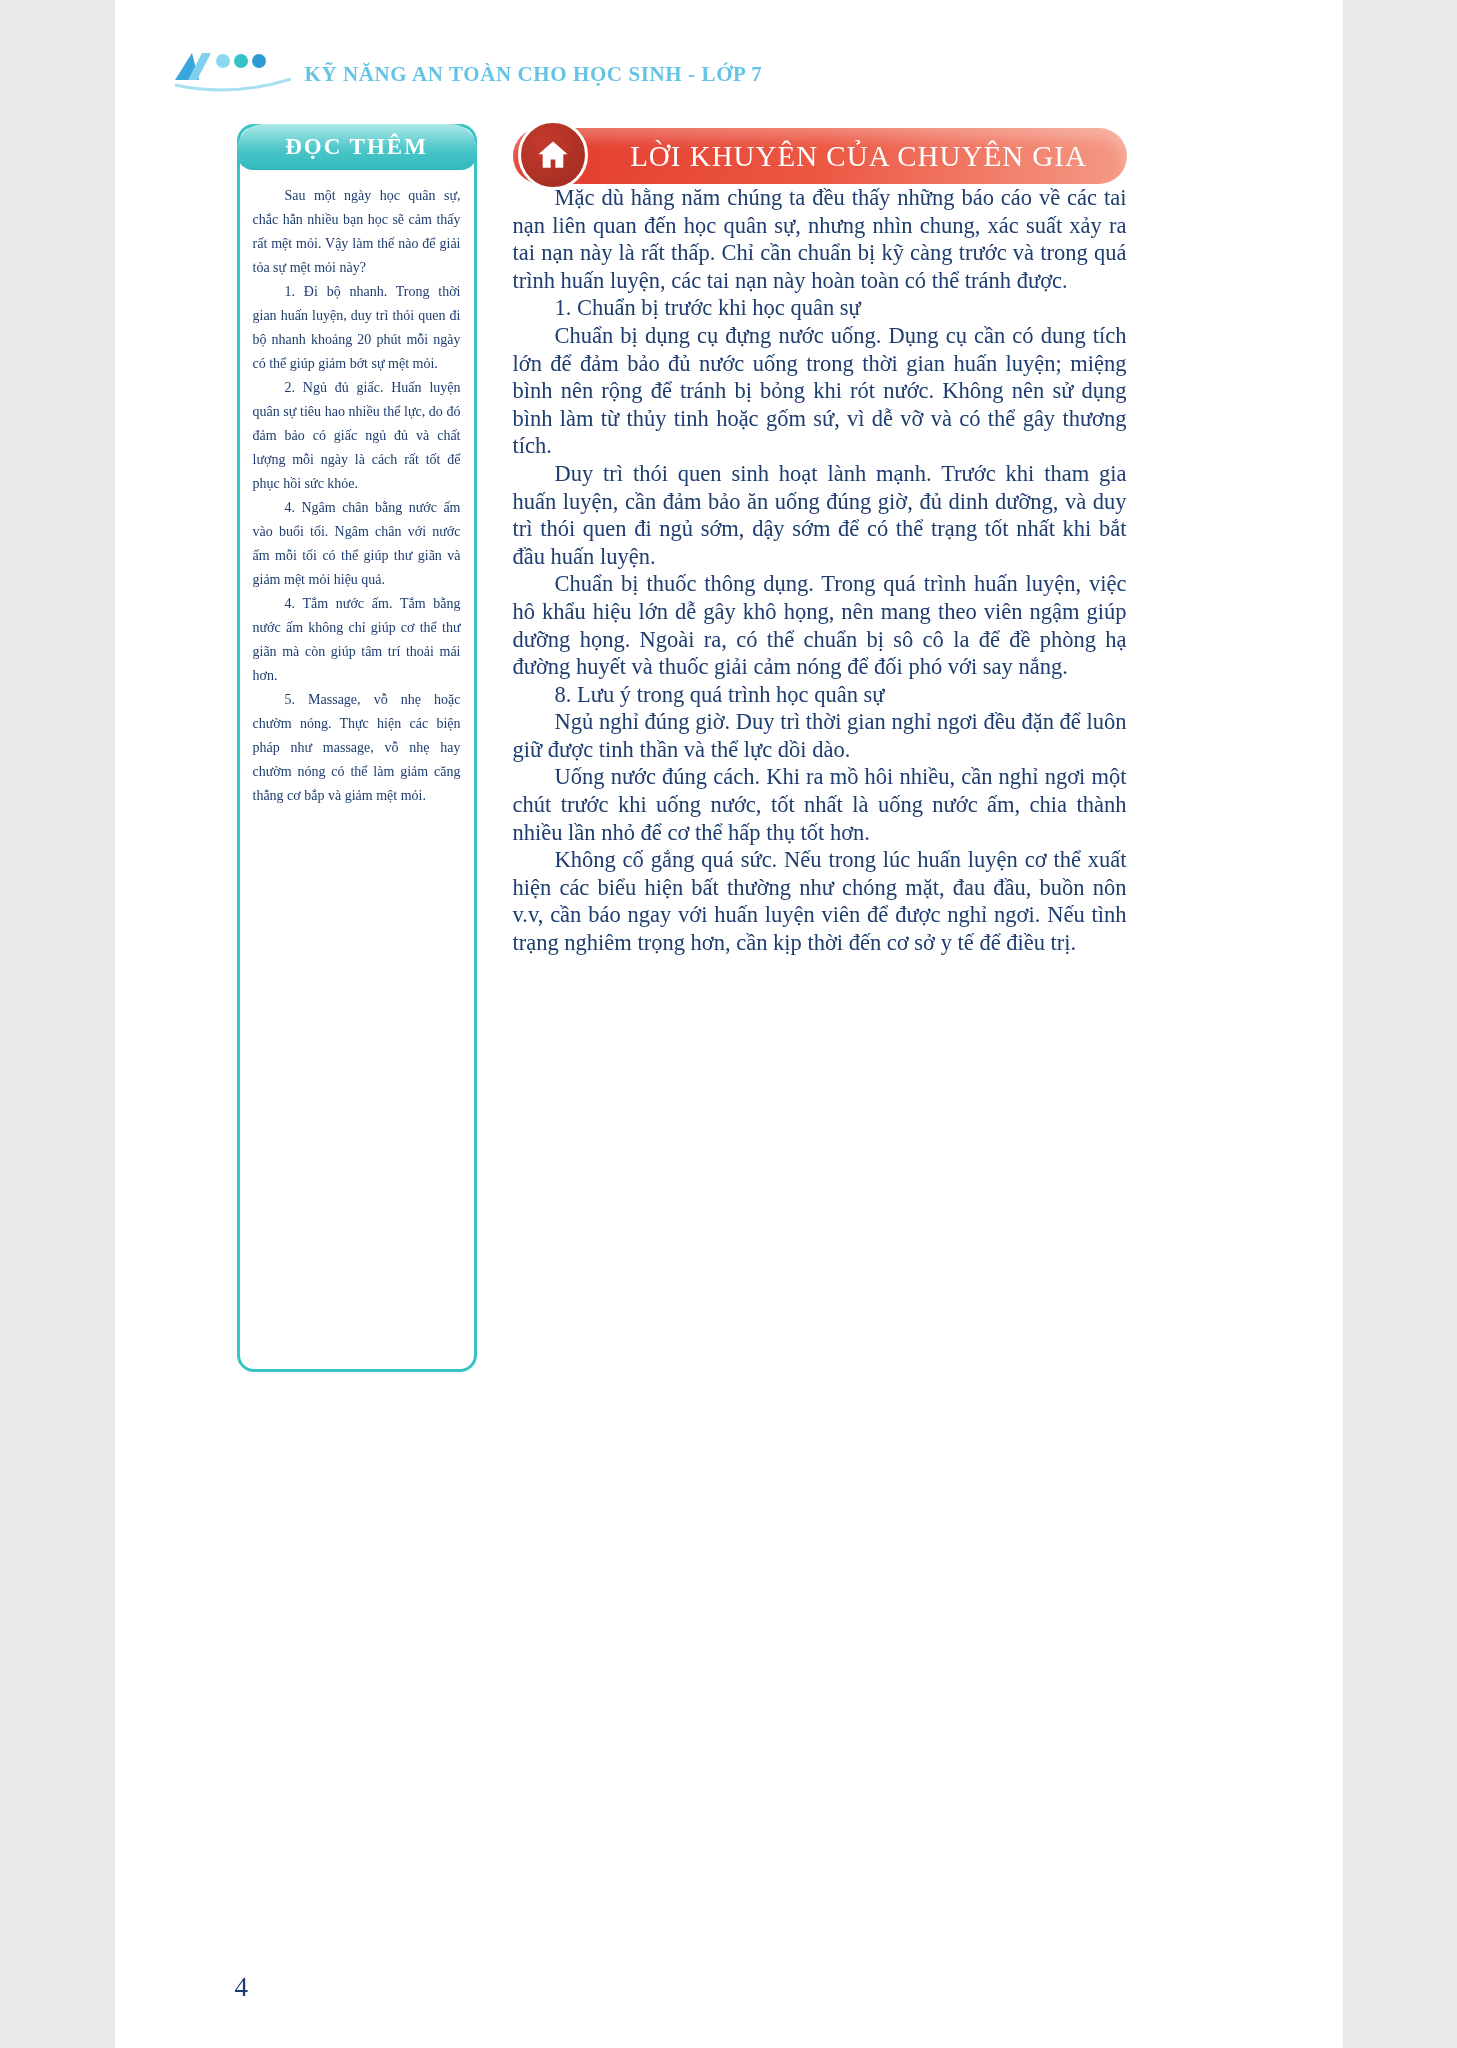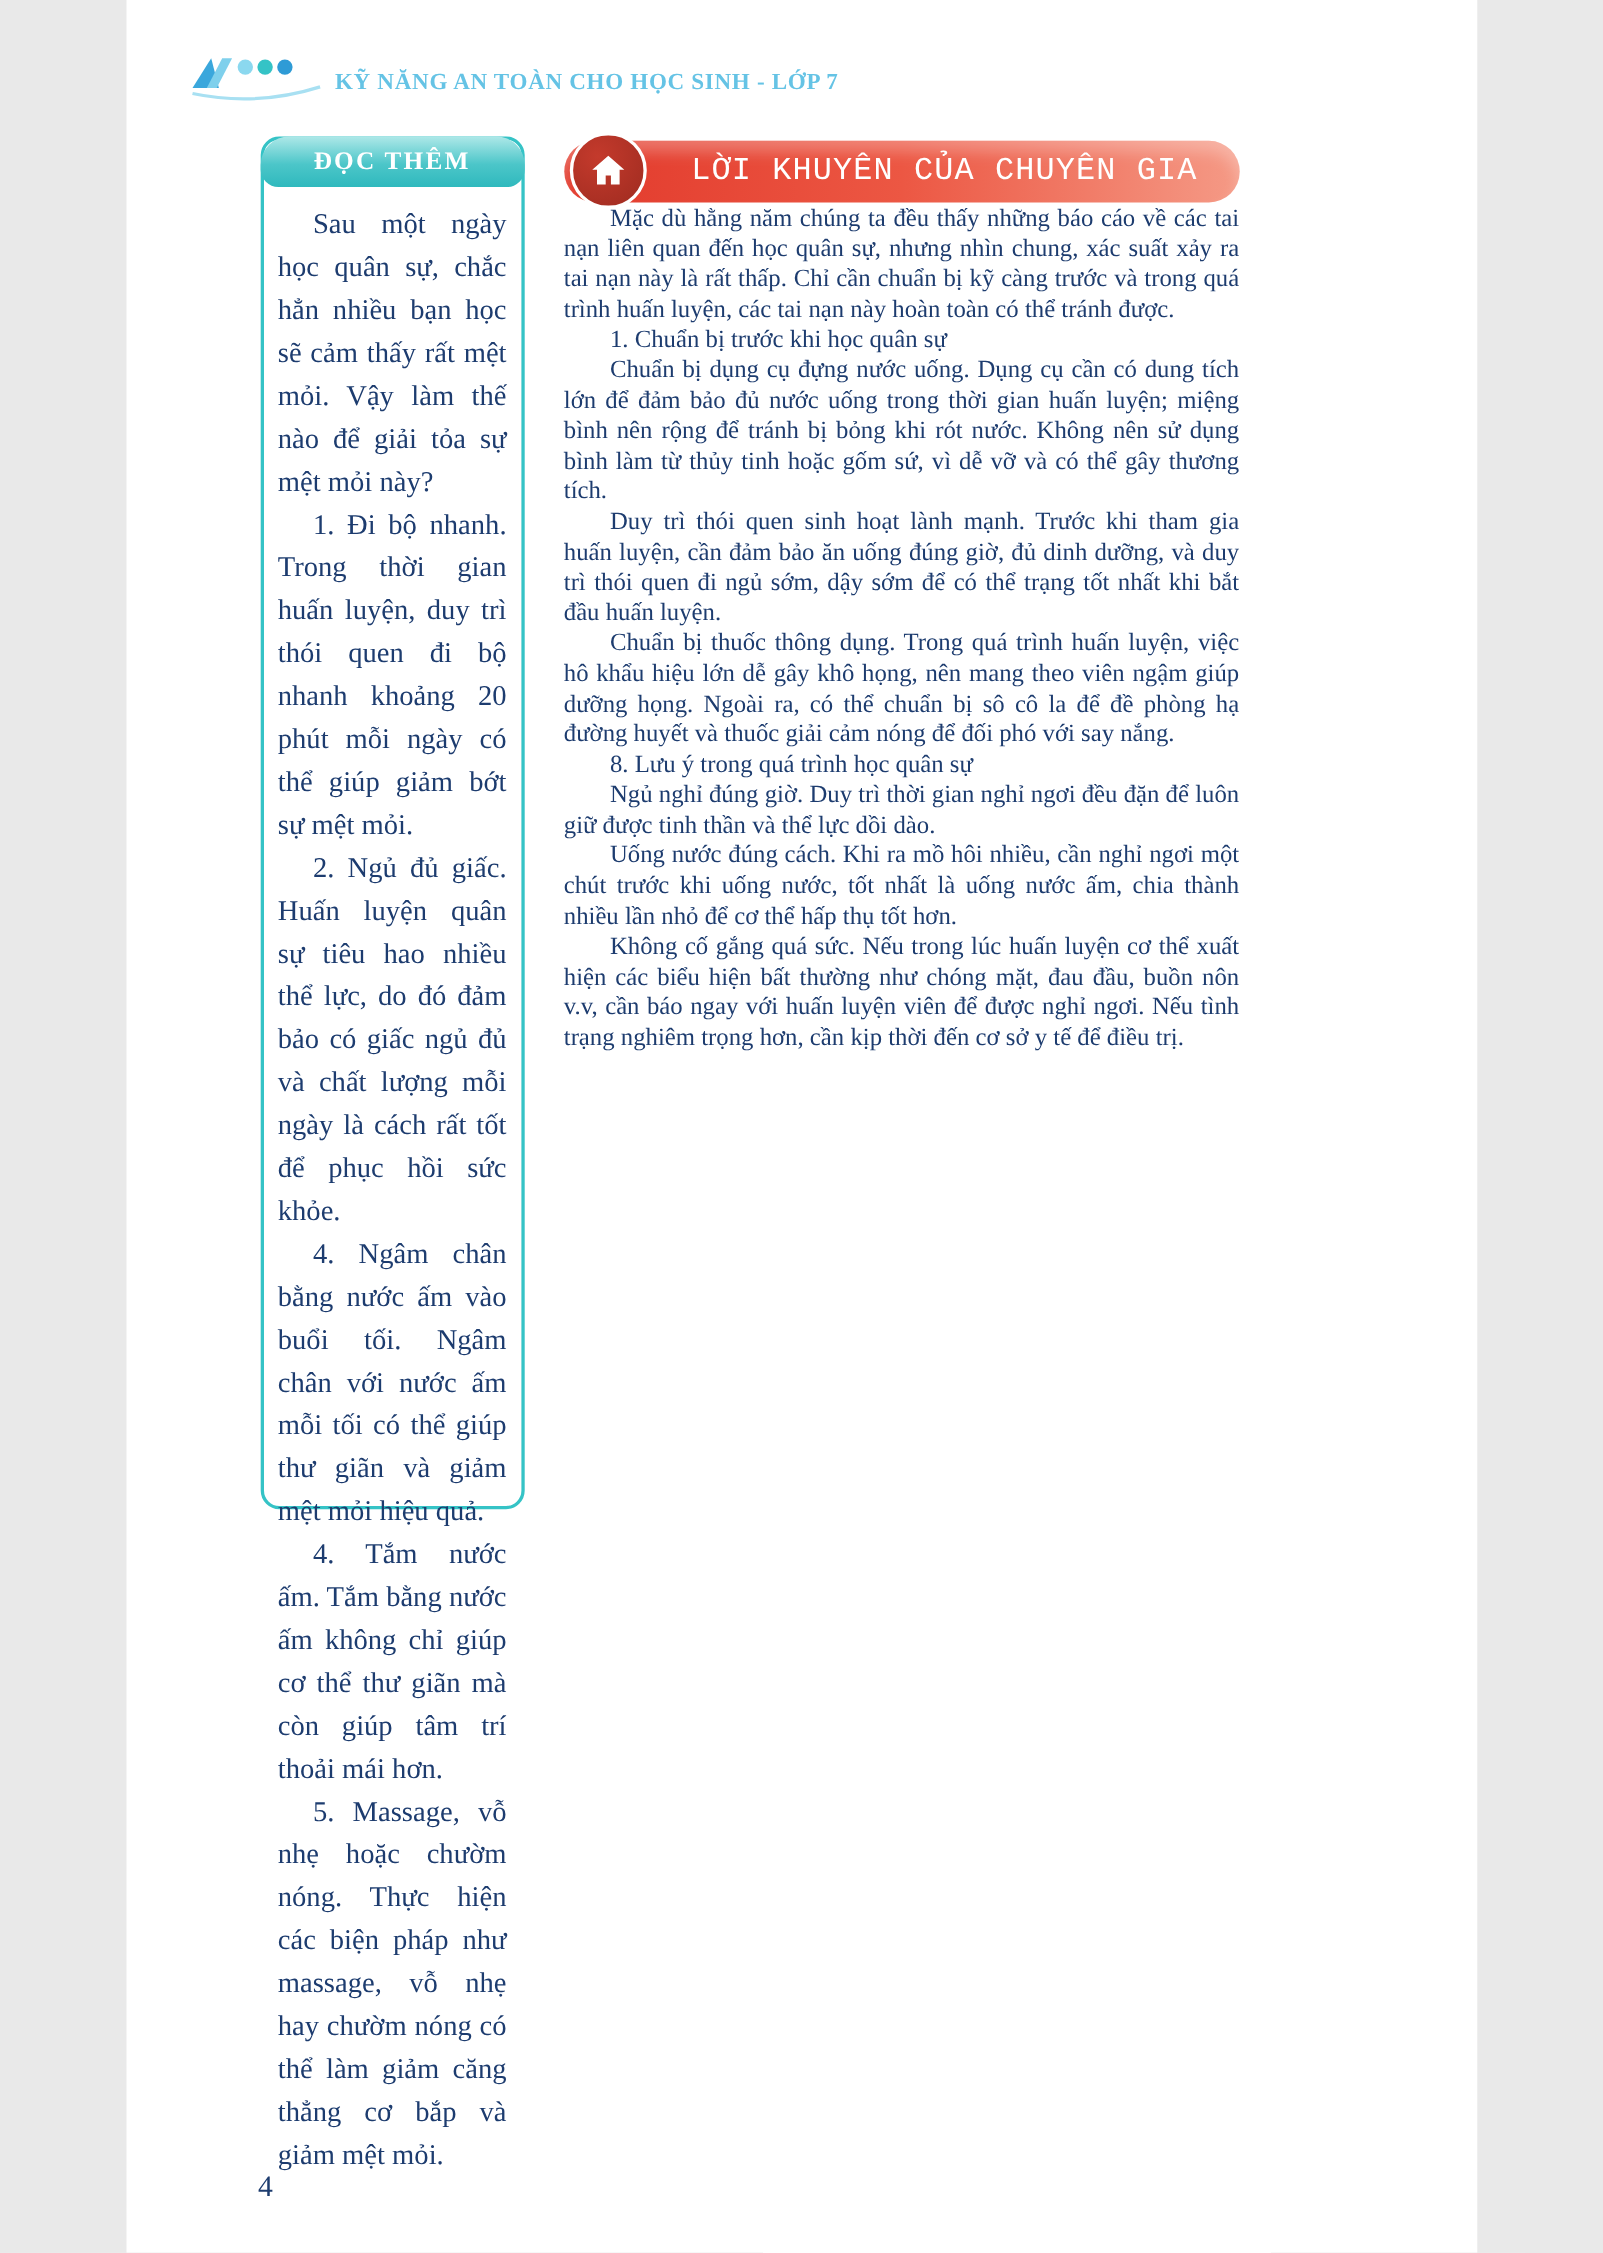--- a/index.html
+++ b/index.html
@@ -51,37 +51,36 @@
     color: #ffffff;
     font-size: 23px;
     font-weight: bold;
     letter-spacing: 2px;
   }
   .sidebar-body { padding: 14px 13px 6px 13px; }
   .sidebar-body p {
     margin: 0;
     text-align: justify;
     text-indent: 32px;
-    font-size: 26px;
-    line-height: 39px;
+    font-size: 14px;
+    line-height: 24px;
   }
 
   
   .main {
     position: absolute;
     left: 398px; top: 128px;
     width: 614px;
   }
   .banner {
     position: relative;
     height: 56px;
     border-radius: 30px;
     background: linear-gradient(90deg, #e23a2c 0%, #ec5743 50%, #f59a86 100%);
     box-shadow: inset 0 10px 14px rgba(255,255,255,0.28);
-    font-family: Liberation Mono, monospace;
   }
   .banner-icon {
     position: absolute;
     left: 5px; top: -8px;
     width: 70px; height: 70px;
     border-radius: 50%;
     background: radial-gradient(circle at 35% 30%, #c43a2c, #9e2b20);
     border: 3px solid #ffffff;
     display: flex;
     align-items: center;

